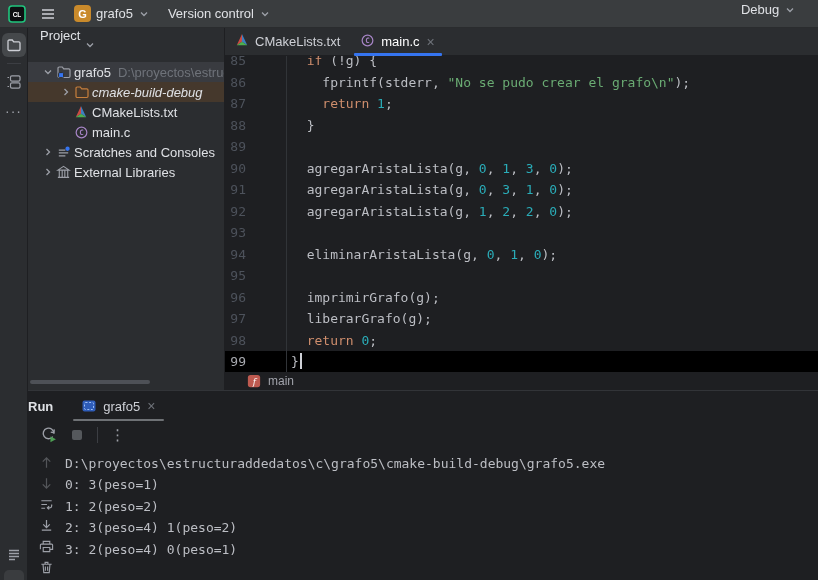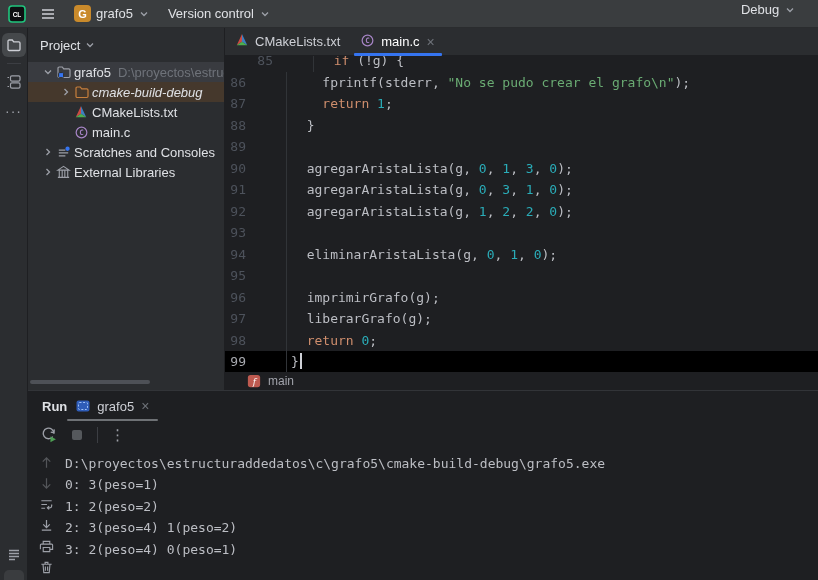--- a/index.html
+++ b/index.html
@@ -28,56 +28,56 @@
                 align-items:center;justify-content:center;}
   .stripe .active{background:#45484B;}
   .stripe .sdiv{width:14px;height:1px;background:#3C3E43;margin:6px auto;}
   .stripe-bottom{position:absolute;left:0;bottom:0;width:28px;}
   .stripe-bottom .sbox{margin:4px auto;}
   .ghostbox{width:20px;height:20px;border-radius:5px;background:#3A3C3F;margin:2px auto -10px;}
 
   
   .project{position:absolute;left:28px;top:28px;width:197px;height:362px;background:#2B2D30;
            border-right:1px solid #1E1F22;box-sizing:border-box;overflow:hidden;}
-  .proj-header{height:34px;display:flex;align-items:center;padding-left:12px;gap:4px;color:#DFE1E5;}
+  .proj-header{height:34px;display:flex;padding-left:12px;gap:4px;color:#DFE1E5;}
   .trow{height:20px;display:flex;align-items:center;white-space:nowrap;overflow:hidden;}
   .trow .tw{width:16px;height:16px;flex:none;display:flex;align-items:center;justify-content:center;}
   .trow .ti{width:18px;height:16px;flex:none;display:flex;align-items:center;justify-content:flex-start;}
   .trow .tl{color:#DFE1E5;}
   .trow .tp{color:#6F737A;margin-left:7px;}
   .hl-gray{background:#393B40;}
   .hl-brown{background:#45382C;}
   .hscroll{position:absolute;left:2px;bottom:6px;width:120px;height:4px;border-radius:2px;background:#4E5157;}
 
   
   .editor{position:absolute;left:225px;top:28px;width:593px;height:362px;background:#1E1F22;}
   .tabbar{height:28px;background:#2B2D30;border-bottom:1px solid #1E1F22;display:flex;align-items:stretch;box-sizing:border-box;}
   .etab{display:flex;align-items:center;gap:6px;padding:0 10px;color:#CED0D6;position:relative;}
   .etab.active{color:#FFFFFF;}
   .etab.active::after{content:"";position:absolute;left:4px;right:4px;bottom:-1px;height:3px;background:#3574F0;border-radius:1px;}
   .tclose{color:#6F737A;font-size:14px;line-height:1;padding:0 1px;}
   .code{height:316px;overflow:hidden;font-family:"DejaVu Sans Mono",monospace;font-size:13px;}
   .cline{height:21.5px;line-height:21.5px;display:flex;align-items:stretch;}
-  .cline:first-child{margin-top:-6px;margin-left:27px;}
+  .cline:first-child{margin-top:-6px;}
   .cline.cur{background:#000000;}
   .lnum{width:62px;flex:none;box-sizing:border-box;text-align:right;padding-right:40px;color:#4D525B;
         border-right:1px solid #313438;}
   .cur .lnum{color:#A8AAB0;}
   .ctext{padding-left:4px;white-space:pre;color:#BCBEC4;}
   .c-kw{color:#CF8E6D;}
   .c-str{color:#6AAB73;}
   .c-num{color:#2AACB8;}
   .caret{display:inline-block;width:2px;height:16px;background:#CED0D6;vertical-align:-3px;margin-left:1px;}
   .breadcrumb{height:18px;display:flex;align-items:center;gap:7px;padding-left:22px;background:#1E1F22;}
   .breadcrumb .bl{color:#A1A3AB;font-size:12px;}
 
   
   .runpanel{position:absolute;left:28px;top:390px;width:790px;height:190px;background:#1E1F22;
             border-top:1px solid #323438;box-sizing:border-box;}
-  .run-header{height:30px;display:flex;align-items:flex-end;padding-left:14px;}
+  .run-header{height:30px;display:flex;align-items:flex-end;gap:20px;}
   .run-title{font-weight:bold;color:#DFE1E5;padding-bottom:7px;}
   .rtab{position:relative;display:flex;align-items:center;gap:6px;padding:0 8px 7px;color:#CED0D6;}
   .rtab::after{content:"";position:absolute;left:0;right:0;bottom:0;height:2px;background:#6E7175;border-radius:1px;}
   .run-toolbar{height:27px;display:flex;align-items:center;gap:12px;padding-left:12px;}
   .vsep{width:1px;height:16px;background:#3C3E43;}
   .console{display:flex;}
   .con-gutter{width:37px;flex:none;display:flex;flex-direction:column;align-items:center;gap:4px;padding-top:6px;}
   .con-gutter .cbtn{width:18px;height:17px;display:flex;align-items:center;justify-content:center;}
   .dim{opacity:.5;}
   .con-text{padding-top:5px;font-family:"DejaVu Sans Mono",monospace;font-size:13px;color:#BCBEC4;}

